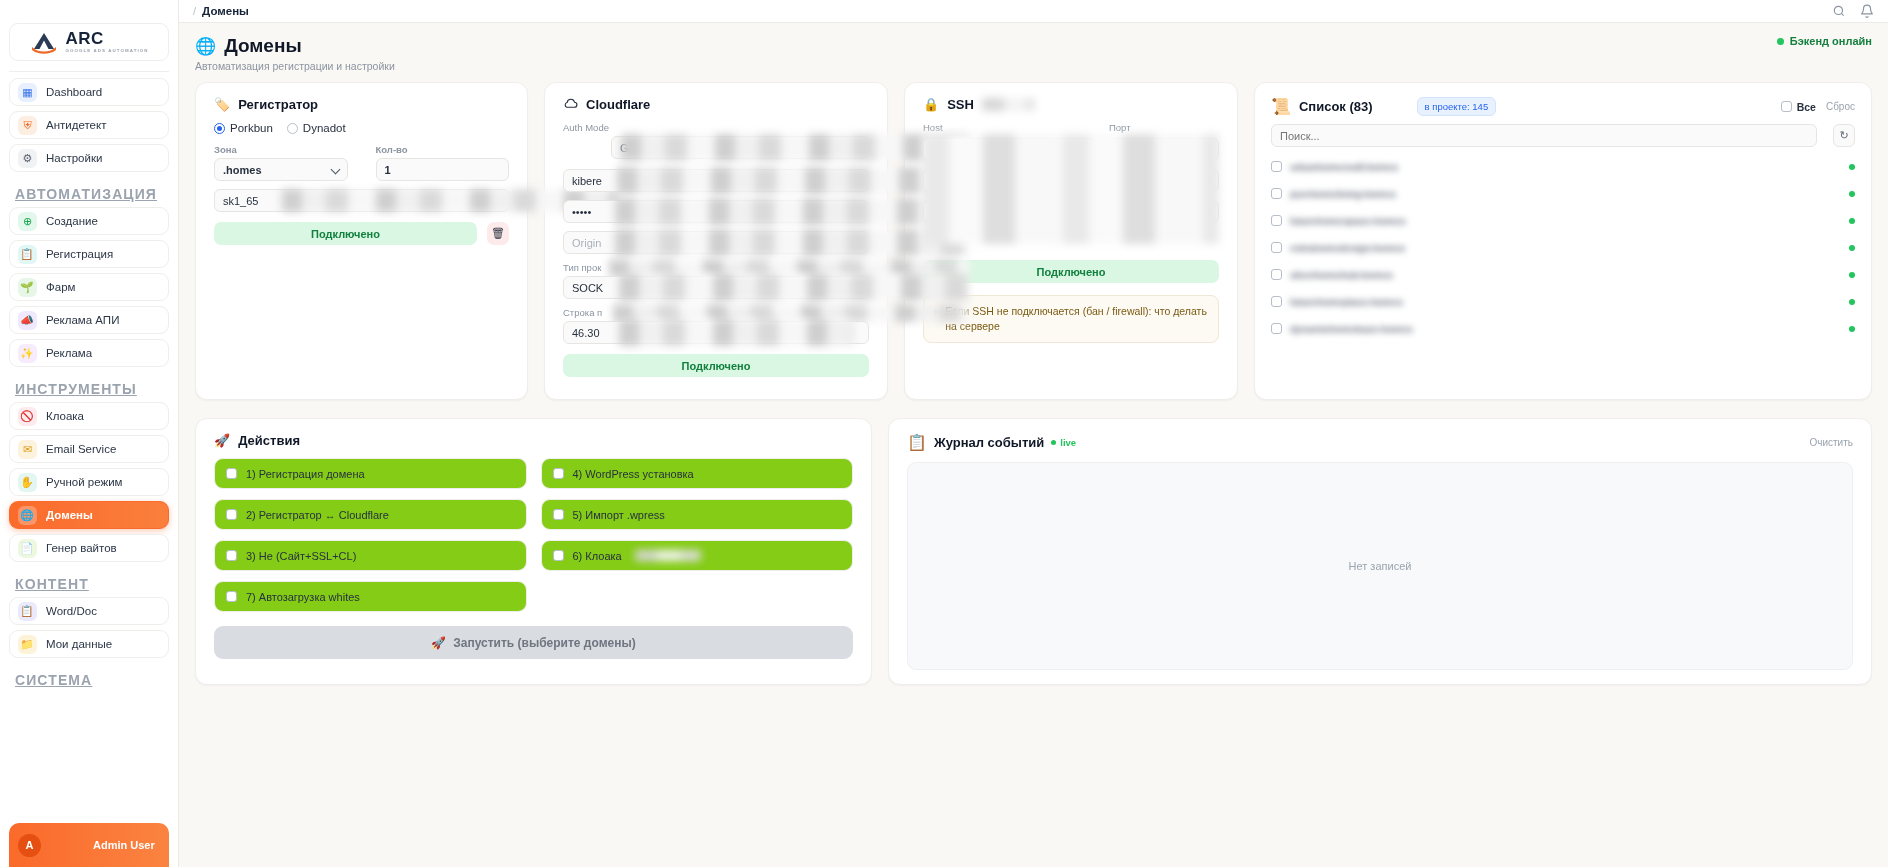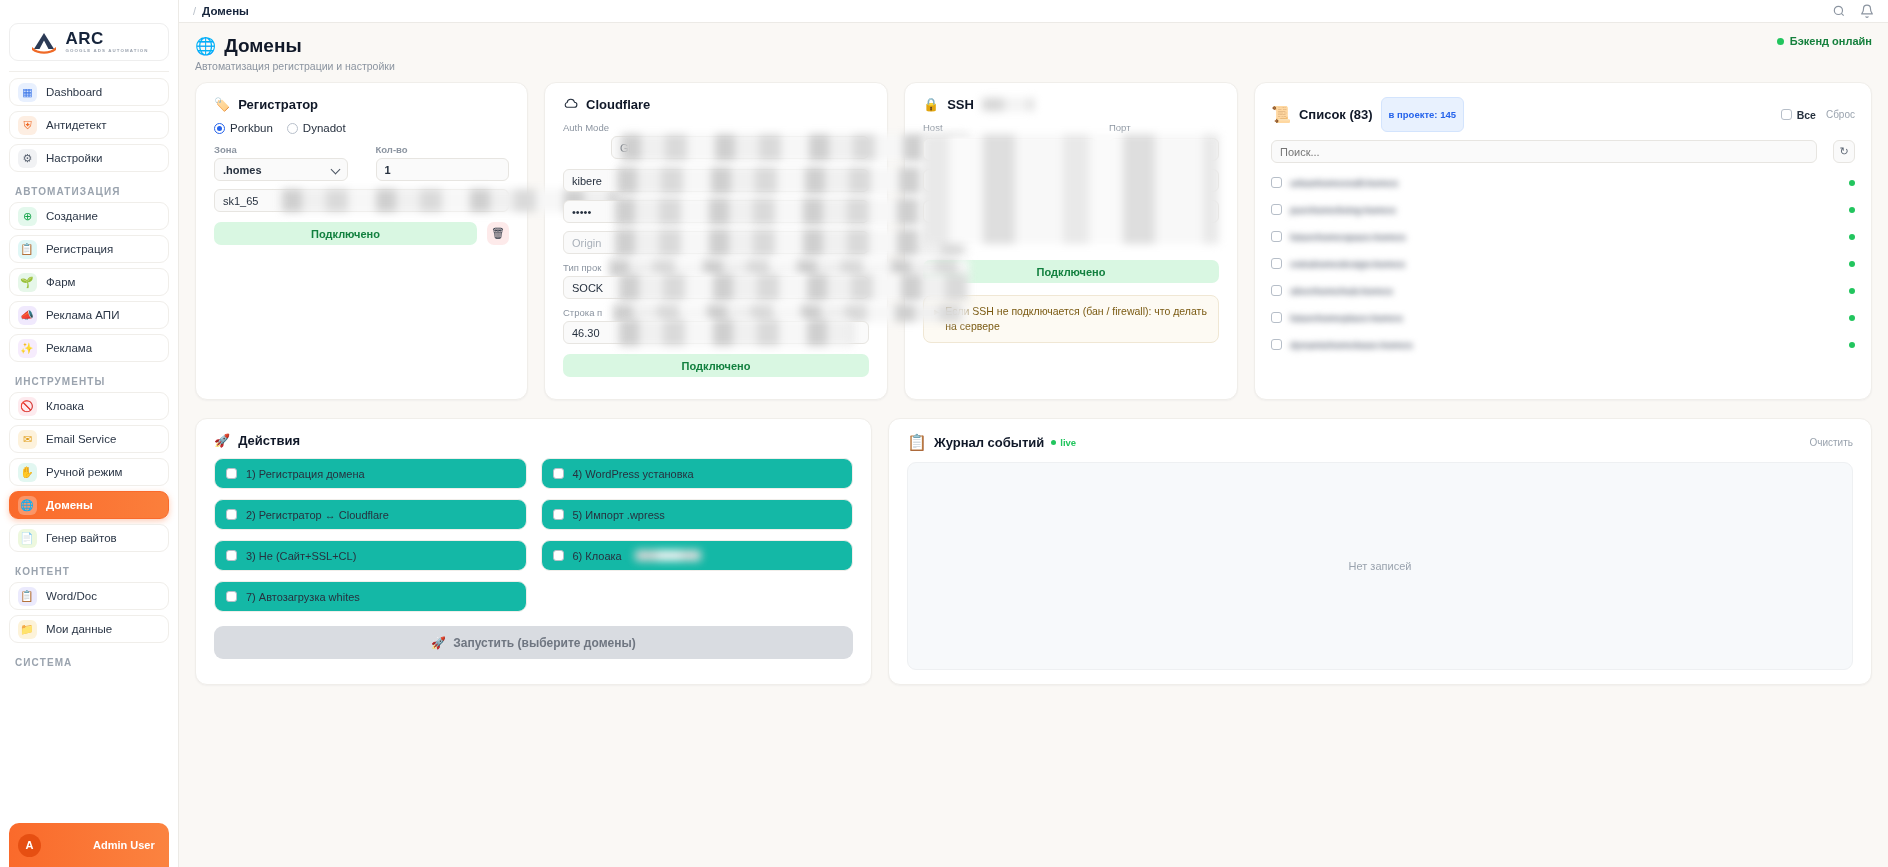--- a/index.html
+++ b/index.html
@@ -32,22 +32,22 @@
     background: #fff;
   }
   .logo-mark { width: 30px; height: 24px; position: relative; }
   .logo-text { display: flex; flex-direction: column; align-items: flex-start; line-height: 1; }
   .logo-title { font-size: 17px; font-weight: 700; letter-spacing: .5px; color: #16243b; }
   .logo-sub { font-size: 4.4px; letter-spacing: 1.1px; color: #9aa2ae; font-weight: 600; margin-top: 2px; }
 
   .sb-sep { height: 1px; background: #f0eeea; margin: 1px 0 6px 0; }
 
   .sb-group-label {
-    font-size: 10px; letter-spacing: 1.1px; font-weight: 700;
-    color: #9aa3ae; padding: 9px 6px 5px 6px; text-transform: uppercase;
+    font-size: 14px; letter-spacing: 1.1px; font-weight: 700;
+    color: #9aa3ae; padding: 9px 6px 5px 6px; text-transform: uppercase; text-decoration: underline;
   }
   .sb-item {
     display: flex; align-items: center; gap: 9px;
     height: 28px; margin-bottom: 5px;
     border: 1px solid #f0eeea; border-radius: 9px;
     padding: 0 8px; cursor: pointer;
     background: #fff;
   }
   .sb-item.active {
     background: linear-gradient(90deg,#fa6a2b,#fb7f3c);
@@ -154,21 +154,21 @@
   .warn-box {
     border: 1px solid #f0e7d4; background: #fdfaf3; border-radius: 8px;
     padding: 8px 10px; font-size: 10.5px; color: #7a5a12; line-height: 1.45;
     display: flex; gap: 6px; cursor: pointer; margin-top: 12px;
   }
 
   
   .list-head { display: flex; align-items: center; gap: 8px; }
   .badge-blue {
     background: #e8f1fe; border: 1px solid #d3e4fd; color: #2563eb;
-    font-size: 9.5px; border-radius: 6px; padding: 11px 7px; font-weight: 700; white-space: nowrap;
+    font-size: 9.5px; border-radius: 6px; padding: 3px 7px; font-weight: 400; white-space: nowrap; margin-left: 36px;
   }
   .list-head-right { margin-left: auto; display: flex; align-items: center; gap: 10px; }
   .chk { width: 11px; height: 11px; border: 1.4px solid #b6bec8; border-radius: 3px; display: inline-block; background: #fff; flex: 0 0 11px; }
   .mini-lbl { font-size: 10.5px; color: #27313f; font-weight: 600; }
   .mini-link { font-size: 10px; color: #9aa3ae; cursor: pointer; }
   .search-row { display: flex; gap: 16px; margin: 8px 0 6px 0; }
   .refresh-btn {
     width: 22px; height: 23px; border: 1px solid #e7e5e1; border-radius: 6px;
     background: #fafafa; display: flex; align-items: center; justify-content: center;
     font-size: 11px; color: #5b6472; cursor: pointer; flex: 0 0 22px;
@@ -182,21 +182,21 @@
   .dom-dot { width: 6px; height: 6px; border-radius: 50%; background: #22c55e; flex: 0 0 6px; }
 
   
   .row2 { display: flex; gap: 16px; margin-top: 18px; }
   .c5 { width: 677px; padding: 14px 18px; }
   .c6 { flex: 1; padding: 14px 18px; }
   .acts-grid { display: grid; grid-template-columns: 1fr 1fr; gap: 10px 14px; }
   .act {
     height: 31px; border: 1px solid #f0eeea; border-radius: 9px;
     display: flex; align-items: center; gap: 9px; padding: 0 11px;
-    font-size: 11px; color: #27313f; cursor: pointer; background: #14b8a6;
+    font-size: 11px; color: #27313f; cursor: pointer; background: #84cc16;
   }
   .run-btn {
     margin-top: 14px; height: 33px; border-radius: 9px;
     background: #d9dce1; color: #6f7681; font-size: 12px; font-weight: 700;
     display: flex; align-items: center; justify-content: center; gap: 7px; cursor: not-allowed;
   }
   .log-head { display: flex; align-items: center; gap: 7px; }
   .live { font-size: 9.5px; color: #22c55e; display: flex; align-items: center; gap: 4px; font-weight: 600; }
   .clear-link { margin-left: auto; font-size: 10px; color: #9aa3ae; cursor: pointer; }
   .log-body {

